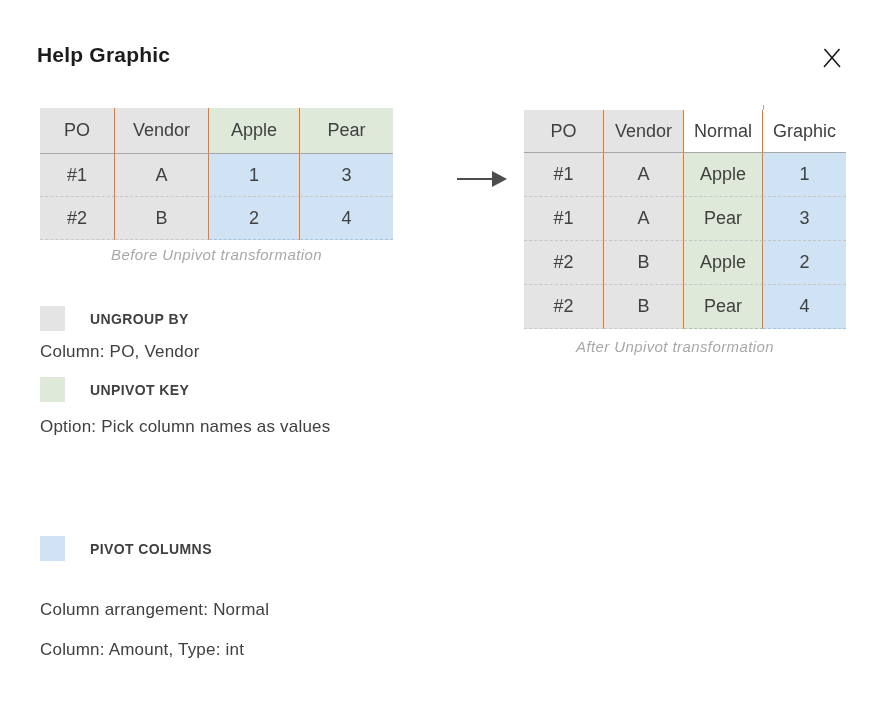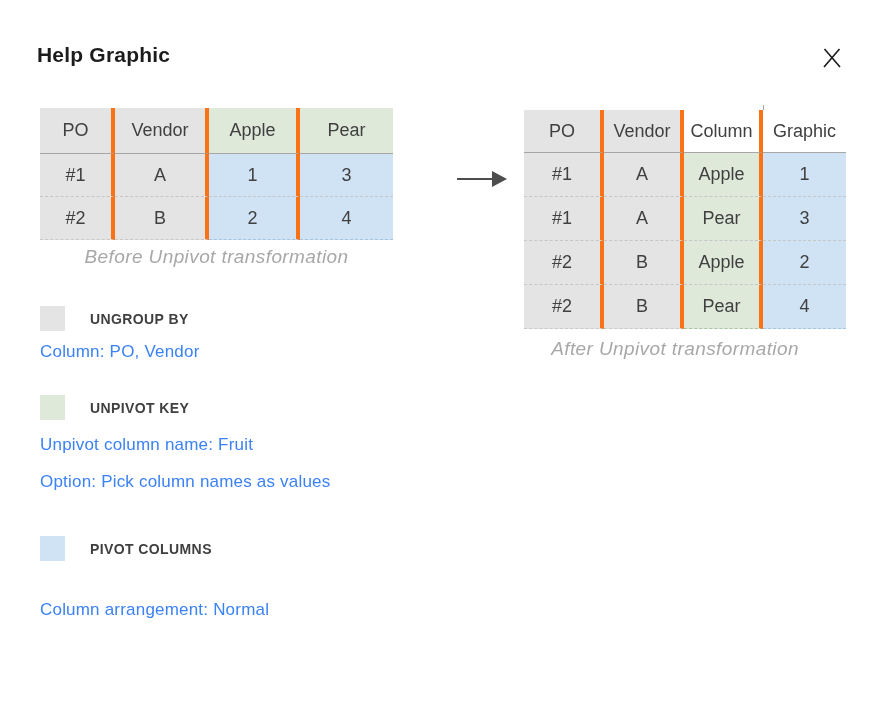--- a/index.html
+++ b/index.html
@@ -6,41 +6,41 @@
   body{font-family:"Liberation Sans","DejaVu Sans",sans-serif;}
   .canvas{position:relative;width:865px;height:726px;background:#ffffff;overflow:hidden;}
 
   .title{position:absolute;left:37px;top:43px;font-size:21px;font-weight:700;color:#1c1c1c;letter-spacing:0.2px;}
   .close-btn{position:absolute;left:814px;top:40px;width:36px;height:36px;border:none;background:transparent;padding:0;cursor:pointer;display:flex;align-items:center;justify-content:center;}
 
   
   .tbl{position:absolute;display:grid;}
   .tbl.before{left:40px;top:108px;grid-template-columns:75px 94px 91px 93px;grid-template-rows:46px 43px 43px;}
   .tbl.after{left:524px;top:110px;grid-template-columns:80px 80px 79px 83px;grid-template-rows:43px 44px 44px 44px 44px;}
-  .cell{box-sizing:border-box;display:flex;align-items:center;justify-content:center;font-size:18px;color:#404040;border-right:4px solid #f97316;}
+  .cell{box-sizing:border-box;display:flex;align-items:center;justify-content:center;font-size:18px;color:#404040;border-right:1px solid #f97316;}
   .cell.last-col{border-right:none;}
   .cell.hdr{border-bottom:1px solid #a6a6a6;}
   .cell.body{border-bottom:1px dashed #c6c6c6;}
   .tick{position:absolute;left:239px;top:-5px;width:1px;height:5px;background:#a6a6a6;}
 
-  .caption{position:absolute;font-style:italic;font-size:19px;color:#a8a8a8;text-align:center;letter-spacing:0.4px;}
+  .caption{position:absolute;font-style:italic;font-size:15px;color:#a8a8a8;text-align:center;letter-spacing:0.4px;}
   .caption.before-cap{left:40px;top:246px;width:353px;}
   .caption.after-cap{left:514px;top:338px;width:322px;text-align:center;}
 
   .arrow{position:absolute;left:456px;top:168px;}
 
   
   .lsec{position:absolute;left:40px;width:470px;}
   .lsec.s0{top:306px;}
-  .lsec.s1{top:395px;}
+  .lsec.s1{top:377px;}
   .lsec.s2{top:536px;}
   .lhead{display:flex;align-items:center;height:25px;}
   .swatch{width:25px;height:25px;margin-right:9px;flex:0 0 auto;}
   .llabel{font-size:14px;font-weight:700;color:#404040;letter-spacing:0.4px;margin-left:16px;}
-  .lline{font-size:17px;line-height:25px;color:#3b82f6;letter-spacing:0.2px;}
+  .lline{font-size:17px;line-height:25px;color:#404040;letter-spacing:0.2px;}
   .lsec.s0 .lline{margin-top:8px;}
   .lsec.s1 .lline{margin-top:12px;}
   .lsec.s2 .lline{margin-top:36px;}
   .lsec.s2 .lline + .lline{margin-top:15px;}
 </style>
 </head>
 <body>
 
 <div class="canvas">
 
@@ -70,21 +70,21 @@
 
   <svg class="arrow" width="52" height="22" viewBox="0 0 52 22">
     <line x1="1" y1="11" x2="38" y2="11" stroke="#4d4d4d" stroke-width="2"></line>
     <polygon points="36,3 36,19 51,11" fill="#4d4d4d"></polygon>
   </svg>
 
   <div class="tbl after" id="after-table">
     <div class="tick"></div>
   <div class="cell hdr" style="background: rgb(228, 228, 228);">PO</div>
       <div class="cell hdr" style="background: rgb(228, 228, 228);">Vendor</div>
-      <div class="cell hdr" style="background: rgb(255, 255, 255);">Column</div>
+      <div class="cell hdr" style="background: rgb(255, 255, 255);">Normal</div>
       <div class="cell hdr last-col" style="background: rgb(255, 255, 255);">Graphic</div>
       <div class="cell body" style="background: rgb(228, 228, 228);">#1</div>
       <div class="cell body" style="background: rgb(228, 228, 228);">A</div>
       <div class="cell body" style="background: rgb(223, 233, 218);">Apple</div>
       <div class="cell body last-col" style="background: rgb(207, 227, 245);">1</div>
       <div class="cell body" style="background: rgb(228, 228, 228);">#1</div>
       <div class="cell body" style="background: rgb(228, 228, 228);">A</div>
       <div class="cell body" style="background: rgb(223, 233, 218);">Pear</div>
       <div class="cell body last-col" style="background: rgb(207, 227, 245);">3</div>
       <div class="cell body" style="background: rgb(228, 228, 228);">#2</div>
@@ -104,25 +104,25 @@
           <div class="swatch" style="background: rgb(228, 228, 228);"></div>
           <div class="llabel">UNGROUP BY</div>
         </div>
         <div class="lline">Column: PO, Vendor</div>
       </div>
       <div class="lsec s1">
         <div class="lhead">
           <div class="swatch" style="background: rgb(223, 233, 218);"></div>
           <div class="llabel">UNPIVOT KEY</div>
         </div>
-        <div class="lline">Unpivot column name: Fruit</div>
         <div class="lline">Option: Pick column names as values</div>
       </div>
       <div class="lsec s2">
         <div class="lhead">
           <div class="swatch" style="background: rgb(207, 227, 245);"></div>
           <div class="llabel">PIVOT COLUMNS</div>
         </div>
         <div class="lline">Column arrangement: Normal</div>
+        <div class="lline">Column: Amount, Type: int</div>
       </div>
     </div>
 
 </div>
 
 </body></html>

